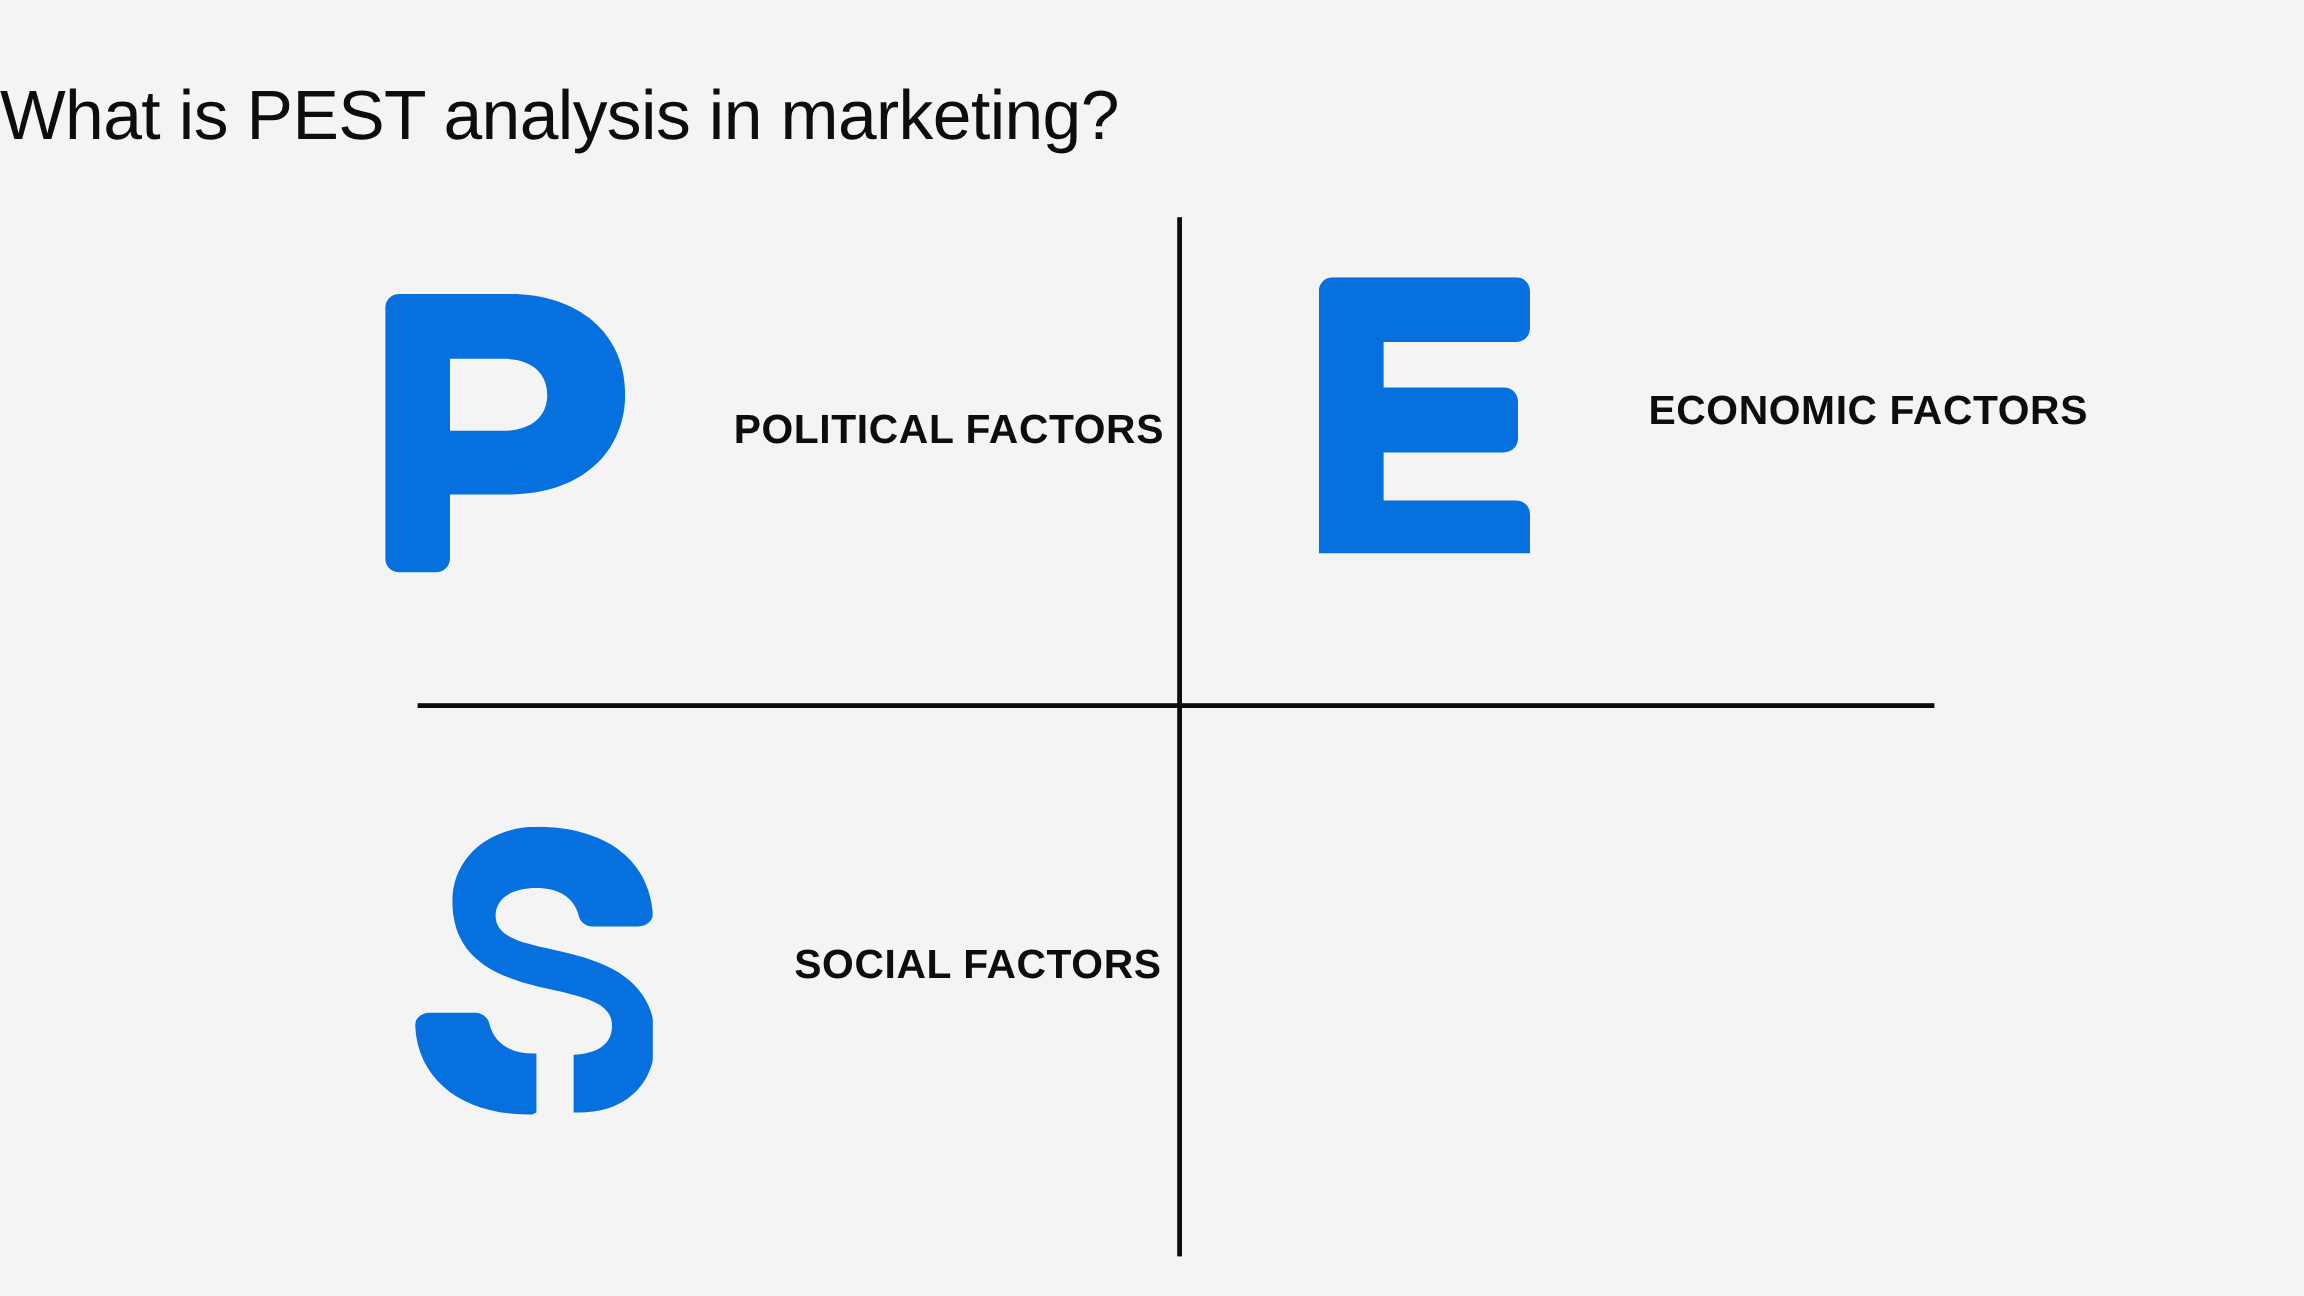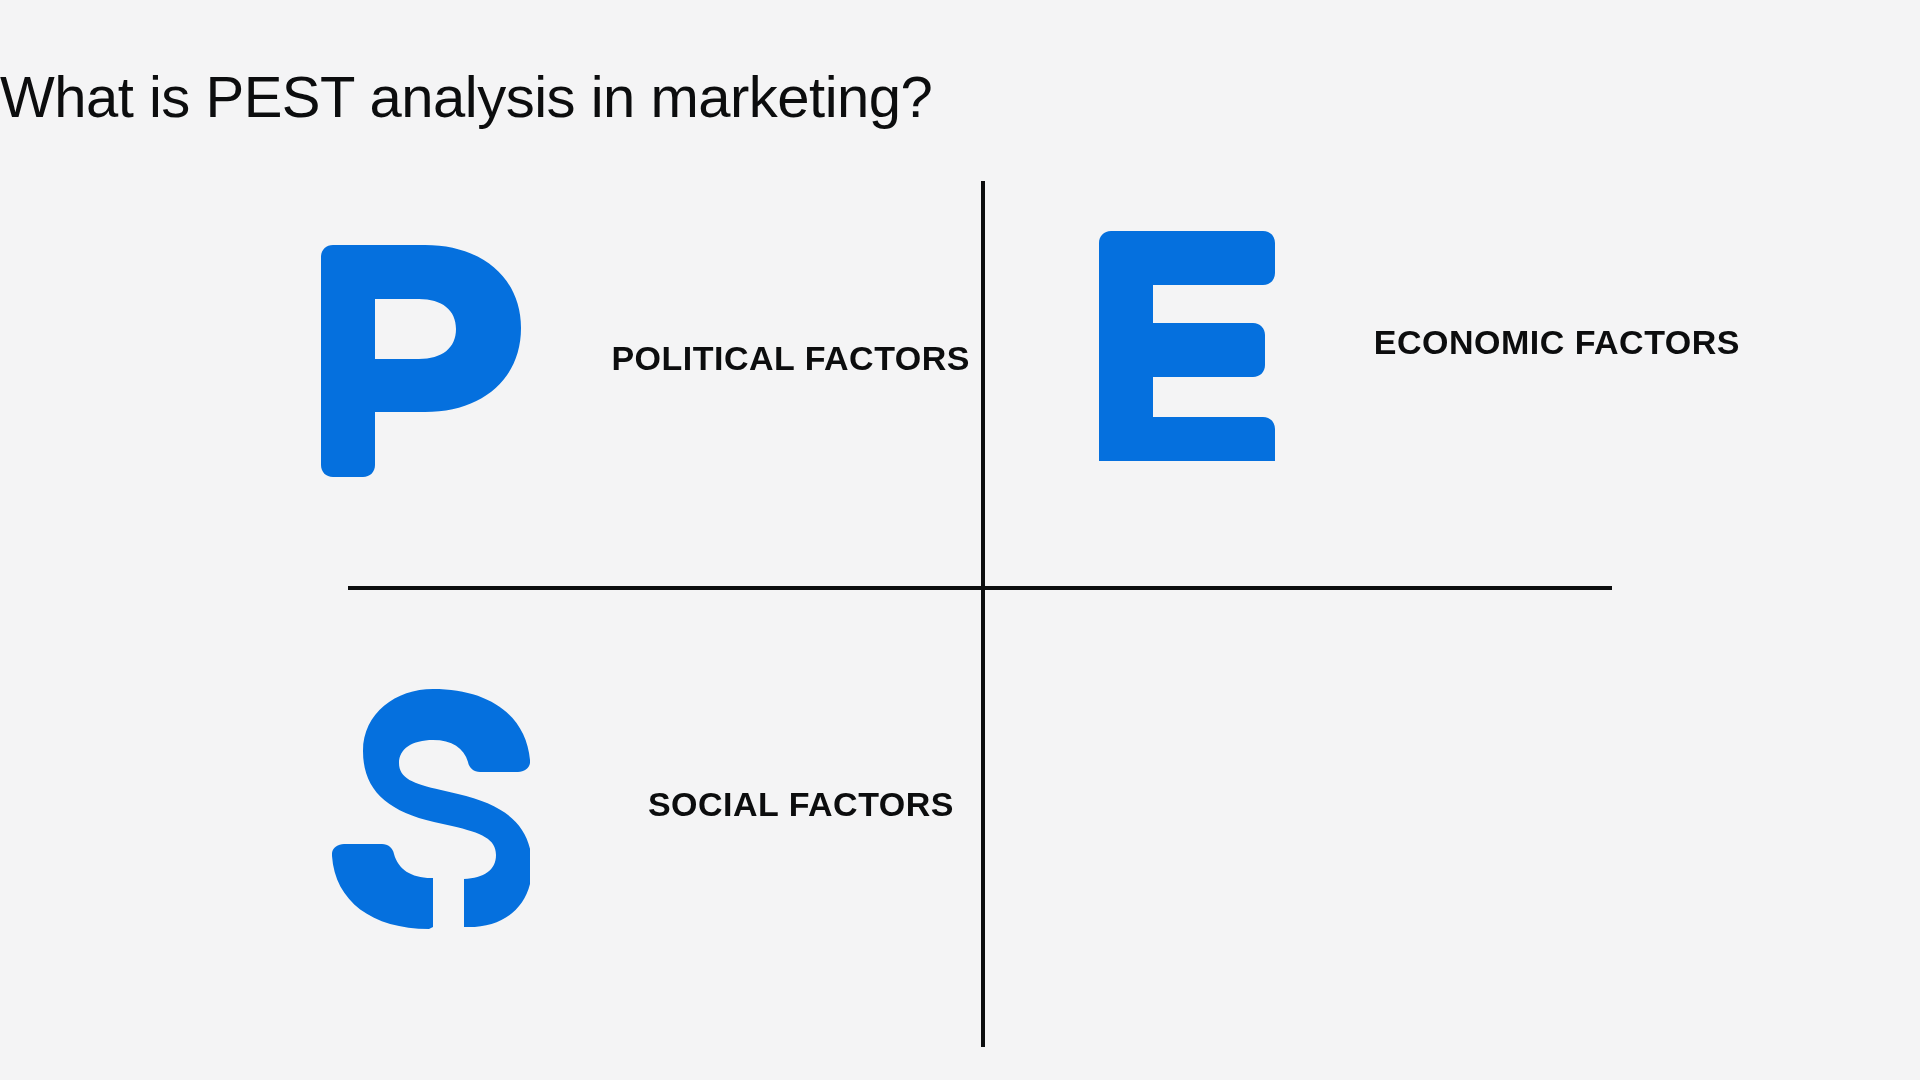--- a/index.html
+++ b/index.html
@@ -59,21 +59,21 @@
   
   .quadrant {
     position: absolute;
     display: flex;
     flex-direction: row;
     align-items: center;
     justify-content: center;
   }
   #quad-political   { left: 230px;  top: 150px; width: 740px; height: 430px; }
   #quad-economic    { left: 1000px; top: 138px; width: 740px; height: 430px; }
-  #quad-social      { left: 214px;  top: 596px; width: 740px; height: 440px; }
+  #quad-social      { left: 228px;  top: 596px; width: 740px; height: 440px; }
   #quad-technological { left: 1000px; top: 596px; width: 740px; height: 440px; }
 
   .letter-wrap {
     display: flex;
     align-items: flex-end;
     justify-content: center;
     flex: 1 1 auto;
     width: 100%;
   }
 

